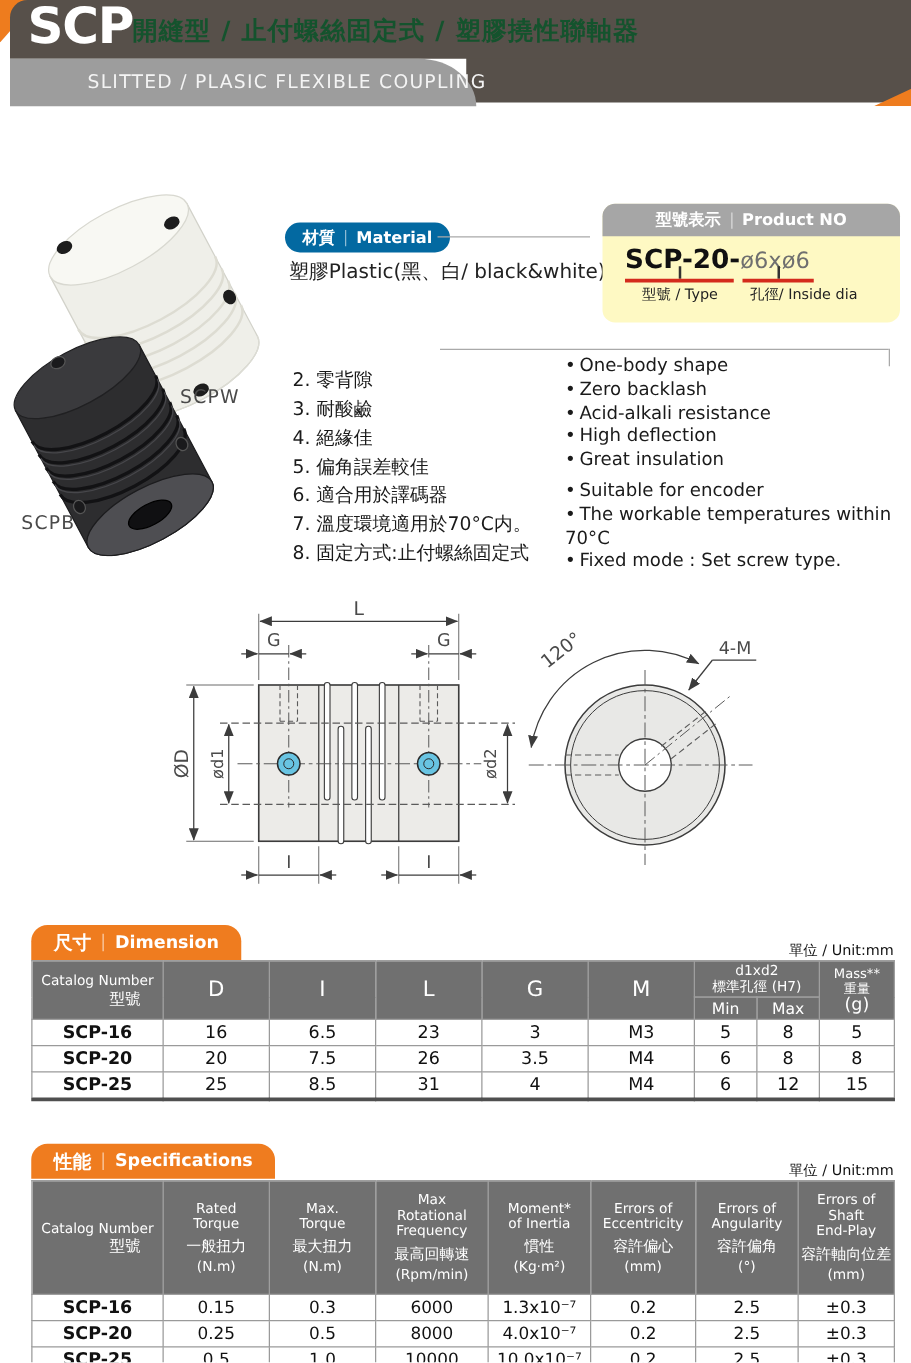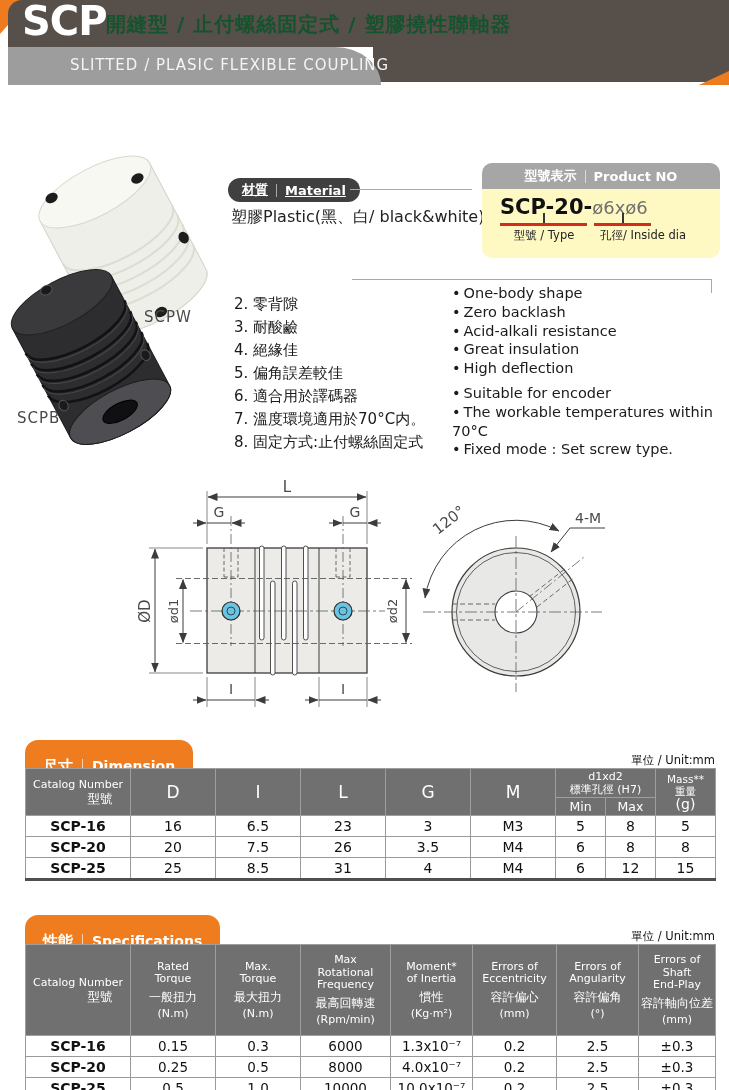--- a/index.html
+++ b/index.html
@@ -14,22 +14,22 @@
   .hdr-dark-right{left:373px;top:40px;width:356px;height:42px;background:#57504a;}
   .hdr-orange-right{right:0;top:71px;width:30px;height:14px;background:#ee7c1e;
       clip-path:polygon(0 100%,100% 0,100% 100%);}
   .hdr-gray{left:8px;top:47px;width:373px;height:38px;background:#9d9d9d;
       border-top-right-radius:46px 38px;}
   .hdr-model{left:22px;top:-2px;font-size:40px;font-weight:bold;color:#fff;letter-spacing:-1px;}
   .hdr-title{left:106px;top:11px;font-size:20px;font-weight:bold;color:#14532d;letter-spacing:1px;}
   .hdr-sub{left:70px;top:56px;font-size:15px;color:#f4f4f4;letter-spacing:1px;}
 
   
-  .pill{display:flex;align-items:center;height:24px;border-radius:13px;background:#404040;
-        color:#fff;padding:0 14px;font-size:13px;font-weight:bold;white-space:nowrap;text-decoration:underline;}
+  .pill{display:flex;align-items:center;height:24px;border-radius:13px;background:#0369a1;
+        color:#fff;padding:0 14px;font-size:13px;font-weight:bold;white-space:nowrap;}
   .pill .div{width:1px;height:13px;background:rgba(255,255,255,.55);margin:0 8px;}
   .hline{height:1px;background:#a9a9a9;}
 
   .material-text{font-size:16px;color:#222;}
 
   
   .pno-box{left:482px;top:163px;width:238px;height:95px;background:#fef9c3;border-radius:10px;}
   .pno-head{position:absolute;left:0;top:0;right:0;height:26px;background:#a6a6a6;
         border-radius:10px 10px 0 0;display:flex;align-items:center;justify-content:center;
         color:#fff;font-size:13px;font-weight:bold;}
@@ -45,21 +45,21 @@
   .feat-zh{left:234px;top:293px;width:215px;font-size:15px;line-height:23px;color:#1a1a1a;}
   .feat-en{left:452px;top:284px;width:275px;font-size:14.5px;line-height:18.8px;color:#1a1a1a;}
   .feat-en .it::before{content:"•";margin-right:3px;}
   .vline{width:1px;background:#a9a9a9;}
 
   
   .photo-label{font-size:15px;color:#4a4a4a;letter-spacing:1px;}
 
   
   .tab{display:flex;align-items:center;height:28px;border-radius:13px 13px 0 0;background:#ef7c1f;
-       color:#fff;padding:12px 18px;font-weight:bold;}
+       color:#fff;padding:0 18px;font-weight:bold;}
   .tab .zh{font-size:15px;}
   .tab .div{width:1px;height:14px;background:rgba(255,255,255,.65);margin:0 9px;}
   .tab .en{font-size:14px;}
   .unitnote{font-size:11.5px;color:#111;text-align:right;width:180px;}
 
   table.spec{border-collapse:collapse;table-layout:fixed;width:690px;border-bottom:3px solid #4f4f4f;}
   table.spec th{background:#707070;color:#fff;border:1px solid #9e9e9e;font-weight:normal;padding:1px 0;}
   table.spec td{border:1px solid #9a9a9a;text-align:center;font-size:14px;color:#111;
         height:20px;background:#fff;padding:0;}
   td.cat-dim{background:#f7cda9;font-weight:bold;font-size:13.5px;}
@@ -175,22 +175,22 @@
     <div class="it">4. 絕緣佳</div>
     <div class="it">5. 偏角誤差較佳</div>
     <div class="it">6. 適合用於譯碼器</div>
     <div class="it">7. 溫度環境適用於70°C内。</div>
     <div class="it">8. 固定方式:止付螺絲固定式</div>
   </div>
   <div class="abs feat-en">
     <div class="it">One-body shape</div>
     <div class="it">Zero backlash</div>
     <div class="it">Acid-alkali resistance</div>
+    <div class="it">High deflection</div>
     <div class="it">Great insulation</div>
-    <div class="it">High deflection</div>
     <div class="it" style="margin-top:6px;">Suitable for encoder</div>
     <div class="it">The workable temperatures within 70°C</div>
     <div class="it">Fixed mode : Set screw type.</div>
   </div>
 
   <svg class="abs" style="left:0;top:465px;" width="729" height="255" viewBox="0 465 729 255">
     <defs>
       <marker id="arr" viewBox="0 0 10 8" refX="9.5" refY="4" markerWidth="10" markerHeight="8" orient="auto-start-reverse">
           <path d="M0,0L10,4L0,8Z" fill="#3c3c3c"></path>
         </marker>

